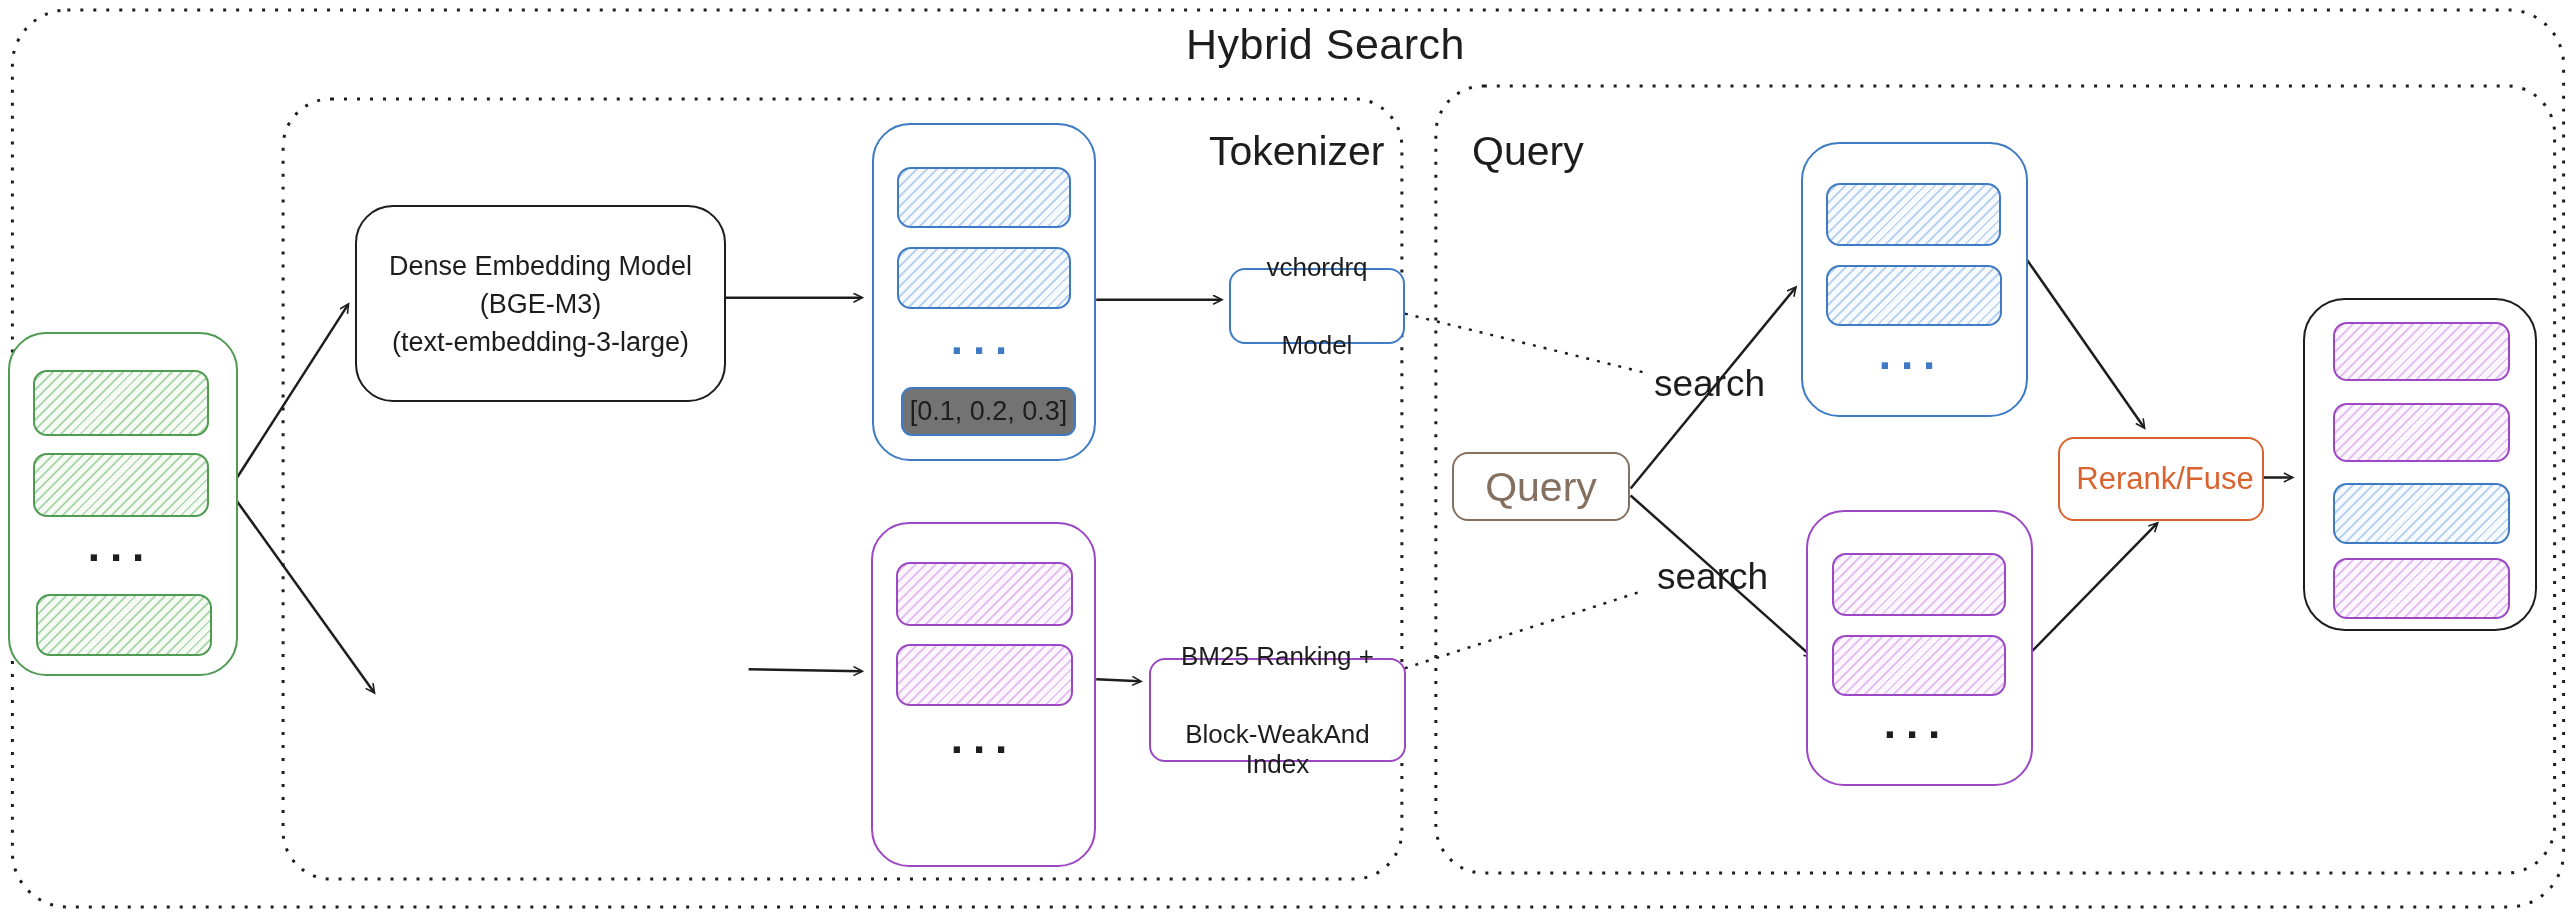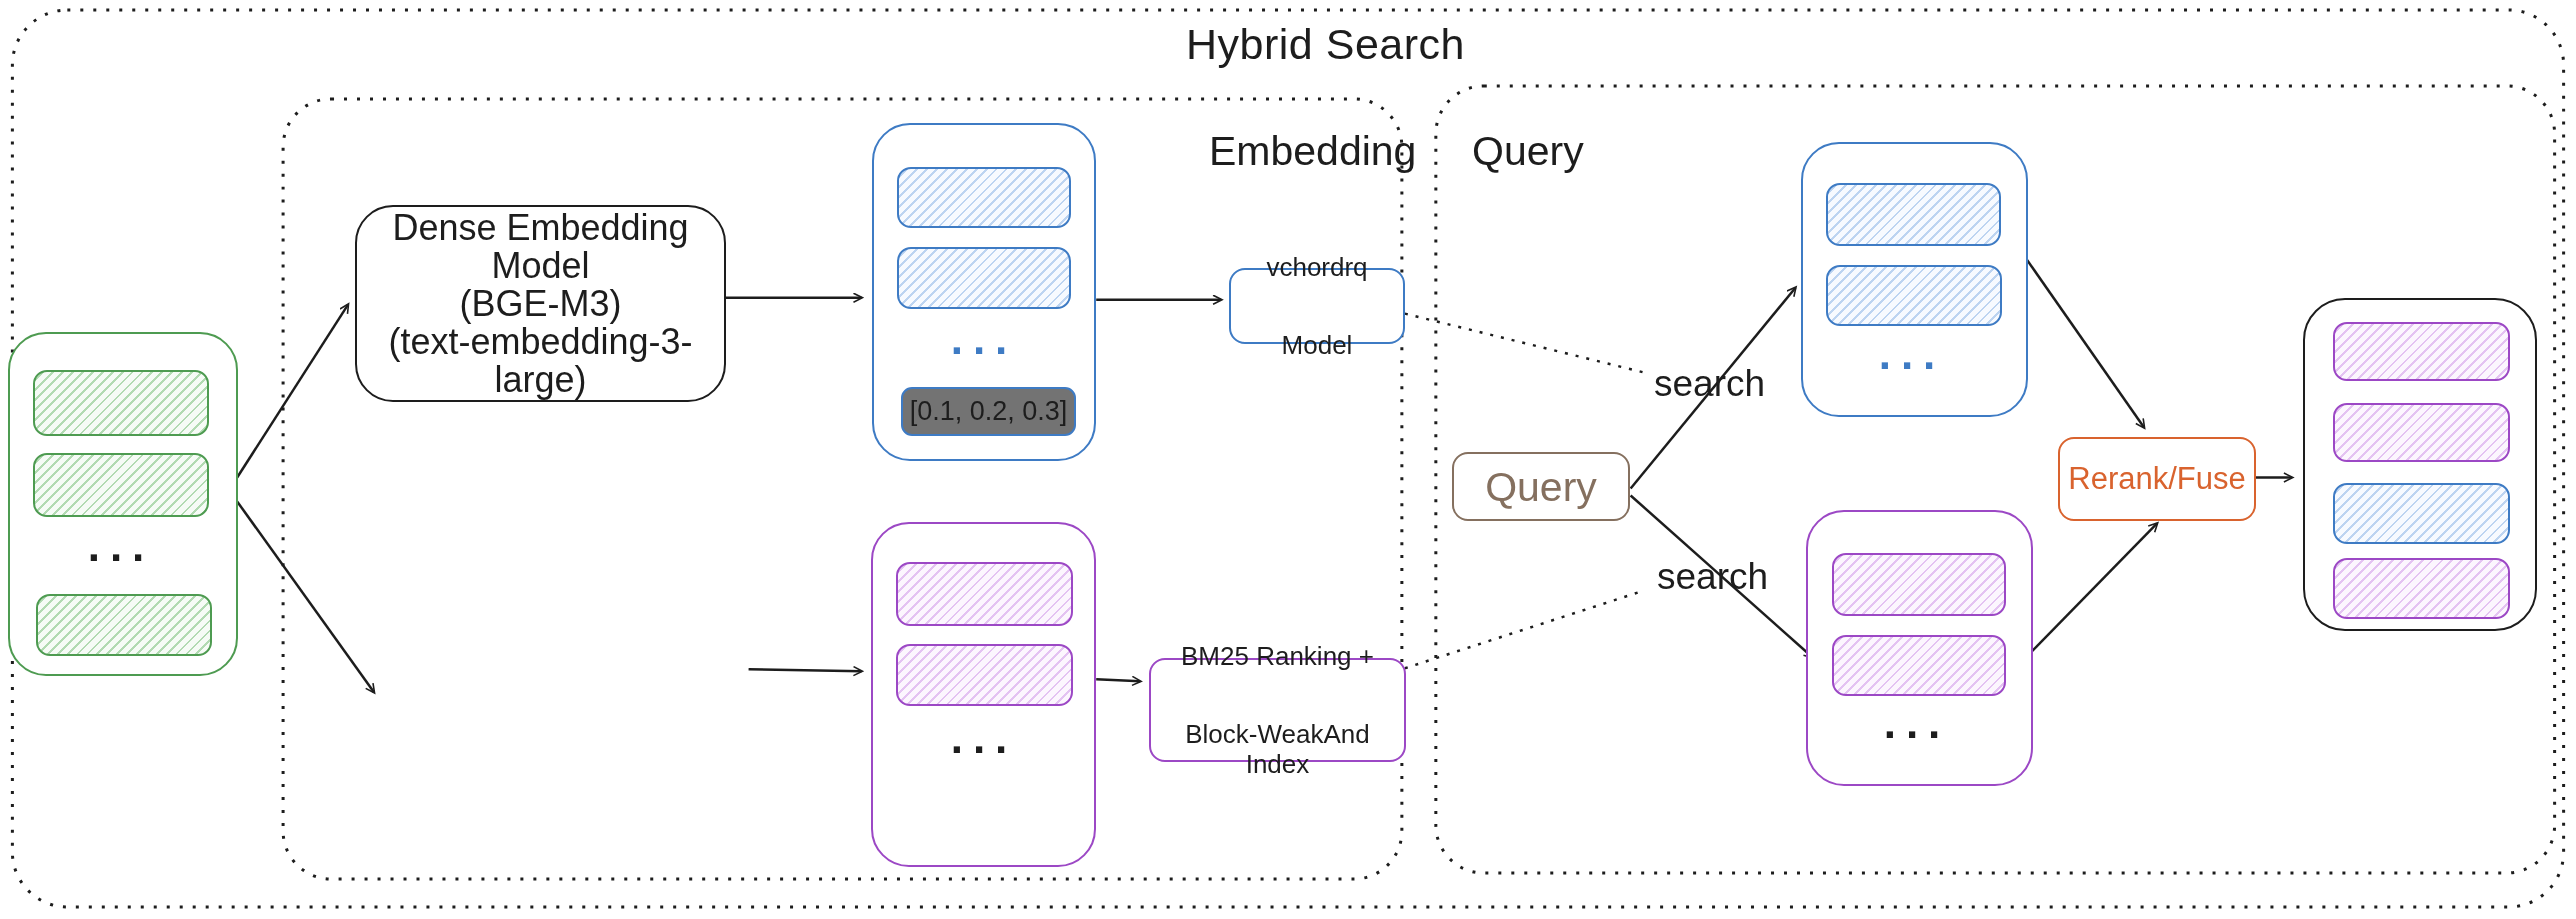--- a/index.html
+++ b/index.html
@@ -23,21 +23,21 @@
   .hatch{position:absolute;border:2px solid;border-radius:14px;}
   .hatch.green{border-color:var(--green,#4e9b51);
     background:repeating-linear-gradient(135deg,#f6fbf6 0 5px,#b2dab2 5px 7px);}
   .hatch.blue{border-color:var(--blue,#3e7bc4);
     background:repeating-linear-gradient(135deg,#f7faff 0 5px,#bdd4f1 5px 7px);}
   .hatch.purple{border-color:var(--purple,#9c48c5);
     background:repeating-linear-gradient(135deg,#fcf6fe 0 5px,#e4c3f2 5px 7px);}
 
   .node{position:absolute;border:2.5px solid var(--ink,#1d1d1d);border-radius:38px;background:#fff;
         display:flex;flex-direction:column;align-items:center;justify-content:center;
-        font-size:36px;line-height:38px;text-align:center;}
+        font-size:27px;line-height:38px;text-align:center;}
   .node.small{border-radius:16px;font-size:26px;line-height:30px;gap:48px;}
   .node.blue-border{border-color:var(--blue,#3e7bc4);}
   .node.purple-border{border-color:var(--purple,#9c48c5);}
   .node.orange-border{border-color:var(--orange,#d9632e);color:var(--orange,#d9632e);font-size:31px;}
   .node.brown-border{border-color:var(--brown,#85705f);color:var(--brown,#85705f);font-size:41px;border-radius:16px;}
 
   .valuebox{position:absolute;border:2px solid;border-radius:11px;background:#737373;
             display:flex;align-items:center;justify-content:center;font-size:27px;color:var(--ink,#1d1d1d);}
   .valuebox.blue{border-color:var(--blue,#3e7bc4);}
   .valuebox.purple{border-color:var(--purple,#9c48c5);}
@@ -75,21 +75,21 @@
 
     <path d="M1632,489 L1797,288" stroke="#1d1d1d" stroke-width="2.5" fill="none" marker-end="url(#arrow)"></path>
     <path d="M1632,496 L1814,658" stroke="#1d1d1d" stroke-width="2.5" fill="none" marker-end="url(#arrow)"></path>
 
     <path d="M2028,259 L2146,428" stroke="#1d1d1d" stroke-width="2.5" fill="none" marker-end="url(#arrow)"></path>
     <path d="M2025,661 L2159,524" stroke="#1d1d1d" stroke-width="2.5" fill="none" marker-end="url(#arrow)"></path>
     <path d="M2257,478 L2294,478" stroke="#1d1d1d" stroke-width="2.5" fill="none" marker-end="url(#arrow)"></path>
   </svg>
 
   <div class="abs title" style="left:1186px;top:20px;">Hybrid Search</div>
-  <div class="abs section-label" style="left:1209px;top:128px;">Embedding</div>
+  <div class="abs section-label" style="left:1209px;top:128px;">Tokenizer</div>
   <div class="abs section-label" style="left:1472px;top:128px;">Query</div>
 
   <div class="stack green" style="left:8px;top:332px;width:226px;height:340px;"></div>
   <div class="hatch green abs" style="left:33px;top:370px;width:172px;height:62px;"></div>
   <div class="hatch green abs" style="left:33px;top:453px;width:172px;height:60px;"></div>
   <div class="dots ink" style="left:61px;top:524px;">...</div>
   <div class="hatch green abs" style="left:36px;top:594px;width:172px;height:58px;"></div>
 
   <div class="node" style="left:355px;top:205px;width:367px;height:193px;">
     <span>Dense Embedding Model</span>
@@ -129,21 +129,21 @@
   <div class="stack blue" style="left:1801px;top:142px;width:223px;height:271px;"></div>
   <div class="hatch blue abs" style="left:1826px;top:183px;width:171px;height:59px;"></div>
   <div class="hatch blue abs" style="left:1826px;top:265px;width:172px;height:57px;"></div>
   <div class="dots blue" style="left:1852px;top:332px;">...</div>
 
   <div class="stack purple" style="left:1806px;top:510px;width:223px;height:272px;"></div>
   <div class="hatch purple abs" style="left:1832px;top:553px;width:170px;height:59px;"></div>
   <div class="hatch purple abs" style="left:1832px;top:635px;width:170px;height:57px;"></div>
   <div class="dots ink" style="left:1857px;top:701px;">...</div>
 
-  <div class="node small orange-border" style="left:2058px;top:437px;width:194px;height:80px;">
+  <div class="node small orange-border" style="left:2058px;top:437px;width:194px;height:80px;padding-left:8px;">
     <span>Rerank/Fuse</span>
   </div>
 
   <div class="stack ink" style="left:2303px;top:298px;width:230px;height:329px;border-radius:42px;"></div>
   <div class="hatch purple abs" style="left:2333px;top:322px;width:173px;height:55px;"></div>
   <div class="hatch purple abs" style="left:2333px;top:403px;width:173px;height:55px;"></div>
   <div class="hatch blue abs" style="left:2333px;top:483px;width:173px;height:57px;"></div>
   <div class="hatch purple abs" style="left:2333px;top:558px;width:173px;height:57px;"></div>
 
 </div>

